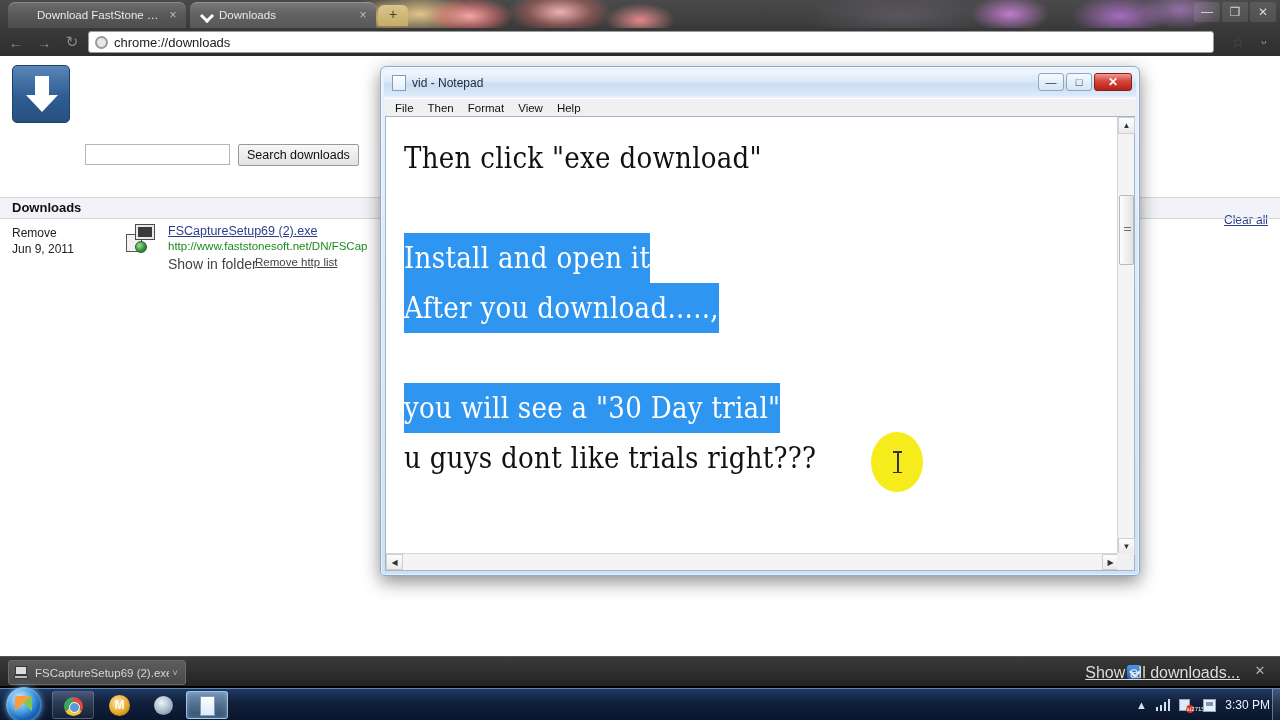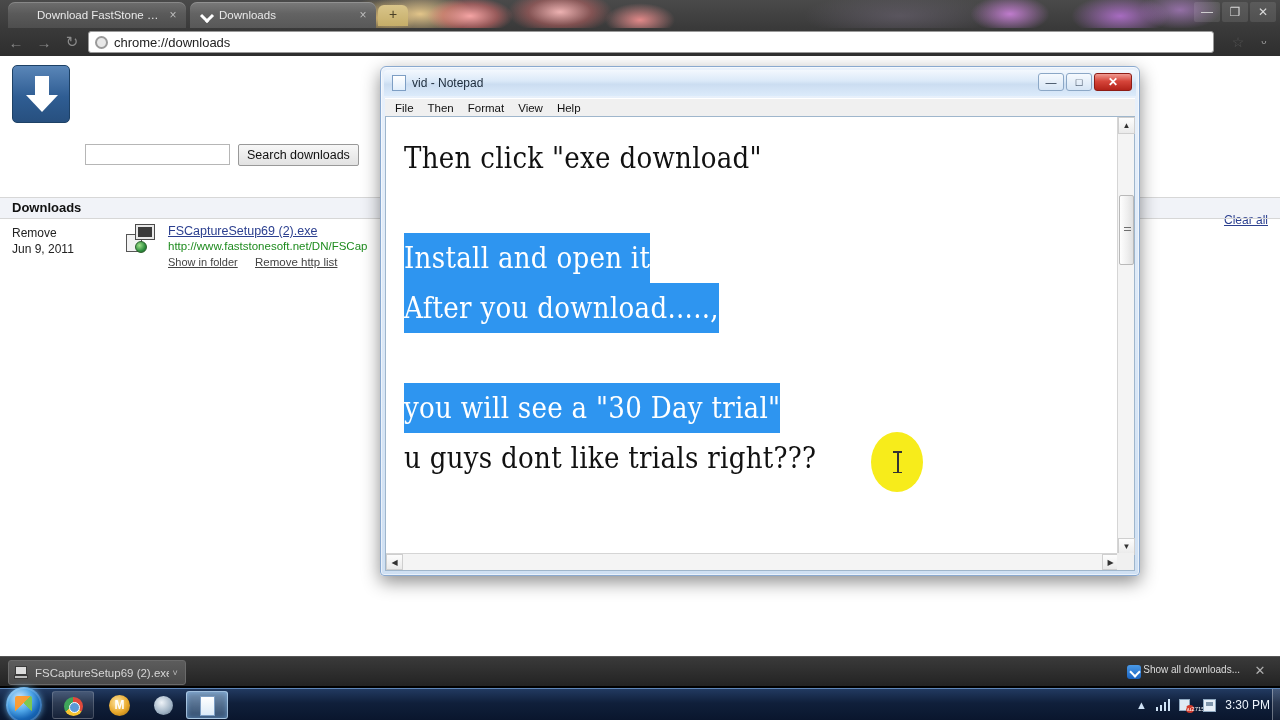--- a/index.html
+++ b/index.html
@@ -184,22 +184,21 @@
   }
   #dl-file-name{
     position:absolute; left:168px; top:168px; font-size:12.5px;
     color:#2b3f8f; text-decoration:underline;
   }
   #dl-file-url{
     position:absolute; left:168px; top:184px; font-size:11.5px; color:#1e8b1e;
     white-space:nowrap;
   }
   #dl-show-folder{
-    position:absolute; left:168px; top:200px; font-size:11px; color:#444;
-    text-decoration:underline;
+    position:absolute; left:168px; top:200px; font-size:14px; color:#444;
   }
   #dl-remove{
     position:absolute; left:255px; top:200px; font-size:11.5px; color:#444;
     text-decoration:underline;
   }
 
   
   #downloads-shelf{
     position:absolute; left:0; top:656px; width:1280px; height:30px;
     background:linear-gradient(180deg,#3a3a3a 0%, #232323 100%);
@@ -210,21 +209,22 @@
     background:linear-gradient(180deg,#5c5c5c 0%, #4a4a4a 100%);
     border:1px solid #6a6a6a; border-radius:3px;
     display:flex; align-items:center; padding:0 4px;
   }
   #shelf-file-icon{ width:16px;height:16px; position:relative; flex:0 0 auto; margin-right:6px;}
   #shelf-file-icon .m1{position:absolute;left:2px;top:1px;width:12px;height:9px;background:#dcdcdc;border:1px solid #3a3a3a;}
   #shelf-file-icon .m2{position:absolute;left:1px;top:10px;width:14px;height:4px;background:#bdbdbd;border:1px solid #3a3a3a;}
   #shelf-label{ font-size:11.5px; color:#d6d6d6; flex:1 1 auto; overflow:hidden;white-space:nowrap;}
   #shelf-caret{ font-size:9px; color:#bdbdbd; width:12px;text-align:center;}
   #show-all-downloads{
-    position:absolute; right:40px; top:7px; font-size:10px; color:#dcdcdc;
+    position:absolute; right:40px; top:7px; font-size:16px; color:#dcdcdc;
+    text-decoration:underline;
   }
   #shelf-dl-icon{
     position:absolute; right:139px; top:8px; width:14px;height:14px;border-radius:3px;
     background:linear-gradient(180deg,#4a9ae8 0%,#1a63c0 100%);
   }
   #shelf-dl-icon:after{
     content:"";position:absolute;left:4px;top:3px;width:6px;height:6px;
     border-left:2px solid #fff;border-bottom:2px solid #fff;transform:rotate(-45deg);
   }
   #shelf-close{

